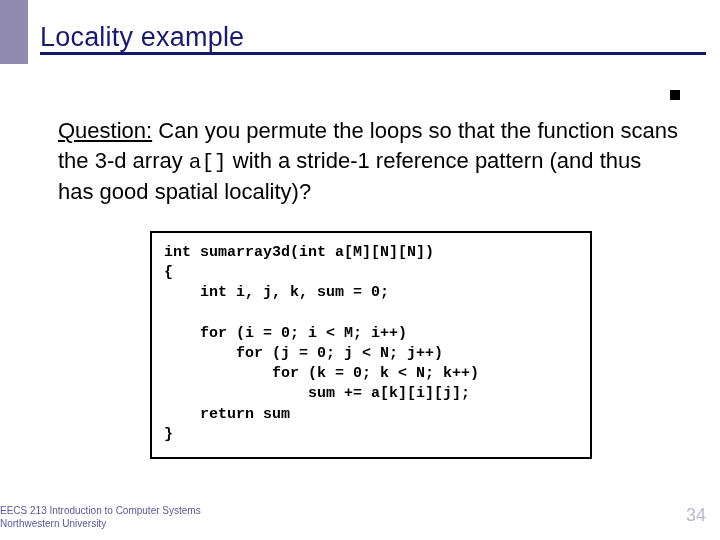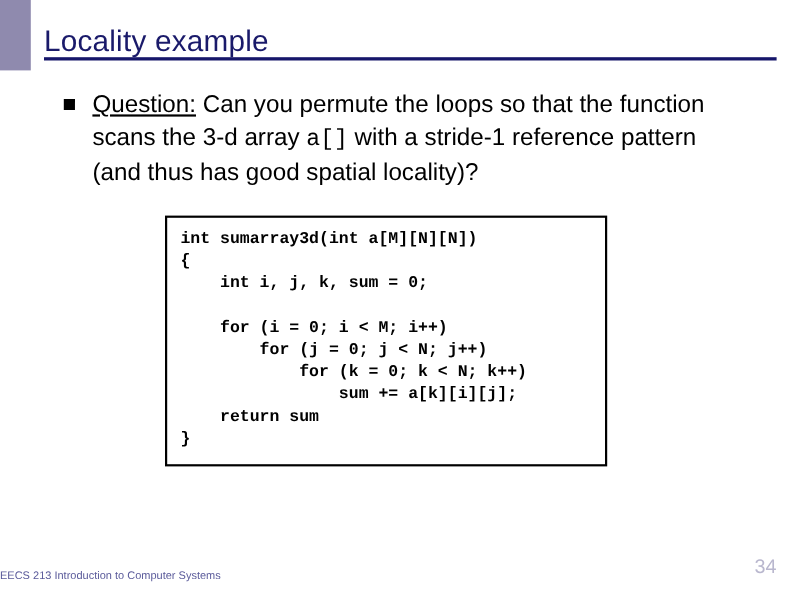--- a/index.html
+++ b/index.html
@@ -36,43 +36,44 @@
     background: #16166a;
   }
   .content {
     position: absolute;
     left: 58px;
     top: 80px;
     right: 40px;
   }
   .bullet-row {
     display: flex;
-    align-items: flex-start;
+    align-items: flex-end;
     gap: 16px;
+    flex-direction: column;
   }
   .bullet-dot {
     margin-top: 10px;
     width: 10px; height: 10px;
     background: #000;
     flex: 0 0 auto;
     box-shadow: inset 0 0 0 1px #000, inset 3px 3px 0 #000, inset -2px -2px 0 rgba(255,255,255,0);
   }
   .question {
     font-size: 22px;
     color: #000;
     line-height: 1.35;
   }
   .question .label { text-decoration: underline; }
   .question .code-inline {
     font-family: "Courier New", monospace;
     font-size: 21px;
   }
   .code-box {
     margin: 24px 0 0 92px;
-    width: 402px;
+    width: 442px;
     border: 2px solid #000;
     padding: 10px 12px 12px 12px;
     font-family: "Courier New", monospace;
     font-size: 15px;
     font-weight: bold;
     line-height: 1.35;
     white-space: pre;
     color: #000;
   }
   .footer {
@@ -118,15 +119,16 @@
     for (i = 0; i &lt; M; i++)
         for (j = 0; j &lt; N; j++)
             for (k = 0; k &lt; N; k++)
                 sum += a[k][i][j];
     return sum
 }</div>
 </div>
 
 <div class="footer">
   <div>EECS 213 Introduction to Computer Systems</div>
+  <div>Northwestern University</div>
 </div>
 
 <div class="page-num">34</div>
 
 </body></html>

